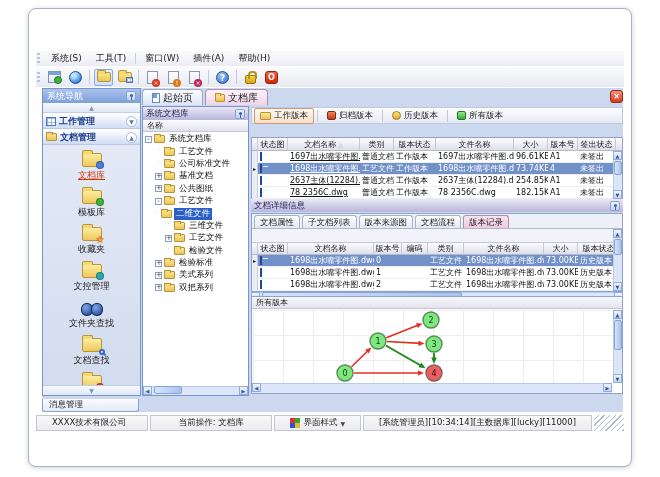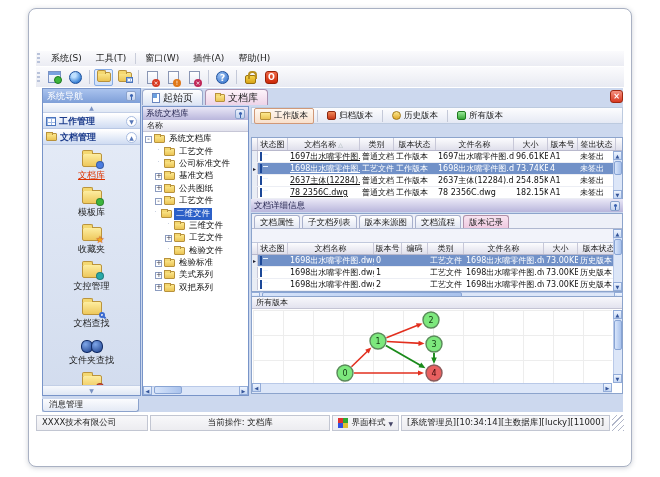--- a/index.html
+++ b/index.html
@@ -185,21 +185,21 @@
     background-size:30px 25px; overflow:hidden; }
   .edge-red { stroke:#e22f1e; stroke-width:1.6; } .fill-red { fill:#e22f1e; }
   .edge-green { stroke:#1a8a1a; stroke-width:1.9; } .fill-green { fill:#1a8a1a; }
   .node-green { fill:#7de87d; stroke:#5a8a5a; stroke-width:1.4; }
   .node-red { fill:#e86060; stroke:#8a5a5a; stroke-width:1.4; }
   .nlabel { font-size:8px; fill:#123a12; text-anchor:middle; }
   .nlabel.on { fill:#3a0808; }
 
   
   .statusbar { position:absolute; left:7px; right:7px; top:406px; height:16px; display:flex; gap:2px; font-size:8.5px; color:#222; }
-  .seg { border:1px solid #c2c6d2; background:linear-gradient(#f8f8fa,#ececf0); display:flex; align-items:center; padding:0 5px; }
+  .seg { border:1px solid #c2c6d2; background:linear-gradient(#f8f8fa,#ececf0); display:flex; align-items:center; padding:0 15px; }
   .seg.grow { flex:1;justify-content:center; }
   .swatch { display:grid; grid-template-columns:5px 5px; grid-template-rows:5px 5px; margin-right:3px; }
   .swatch i { display:block; } .sw1{background:#e03030;} .sw2{background:#30a830;} .sw3{background:#3050e0;} .sw4{background:#e0c030;}
   .dd { font-size:6px; color:#446; margin-left:3px; }
   .resizegrip { width:12px; border:none; background:
     repeating-linear-gradient(135deg,transparent 0 3px,#b0b6c8 3px 4px); }
 </style>
 </head>
 <body>
 
@@ -292,28 +292,28 @@
             </span>
           <span class="lbl">收藏夹</span>
         </div>
         <div class="sb-item">
           <span class="bfolder">
               <span class="bbadge bg-teal"></span>
             </span>
           <span class="lbl">文控管理</span>
         </div>
         <div class="sb-item">
+          <span class="binoc"></span>
+          <span class="lbl">文件夹查找</span>
+        </div>
+        <div class="sb-item">
           <span class="bfolder">
               <span class="bmag"></span>
             </span>
           <span class="lbl">文档查找</span>
-        </div>
-        <div class="sb-item">
-          <span class="binoc"></span>
-          <span class="lbl">文件夹查找</span>
         </div>
         <div class="sb-item">
           <span class="bfolder">
               <span class="bbadge bg-red">✓</span>
             </span>
 
         </div>
       </div>
       <div class="sb-scrollstrip" style="border-top:1px solid #c3cfe6;border-bottom:none;">▼</div>
     </div>

